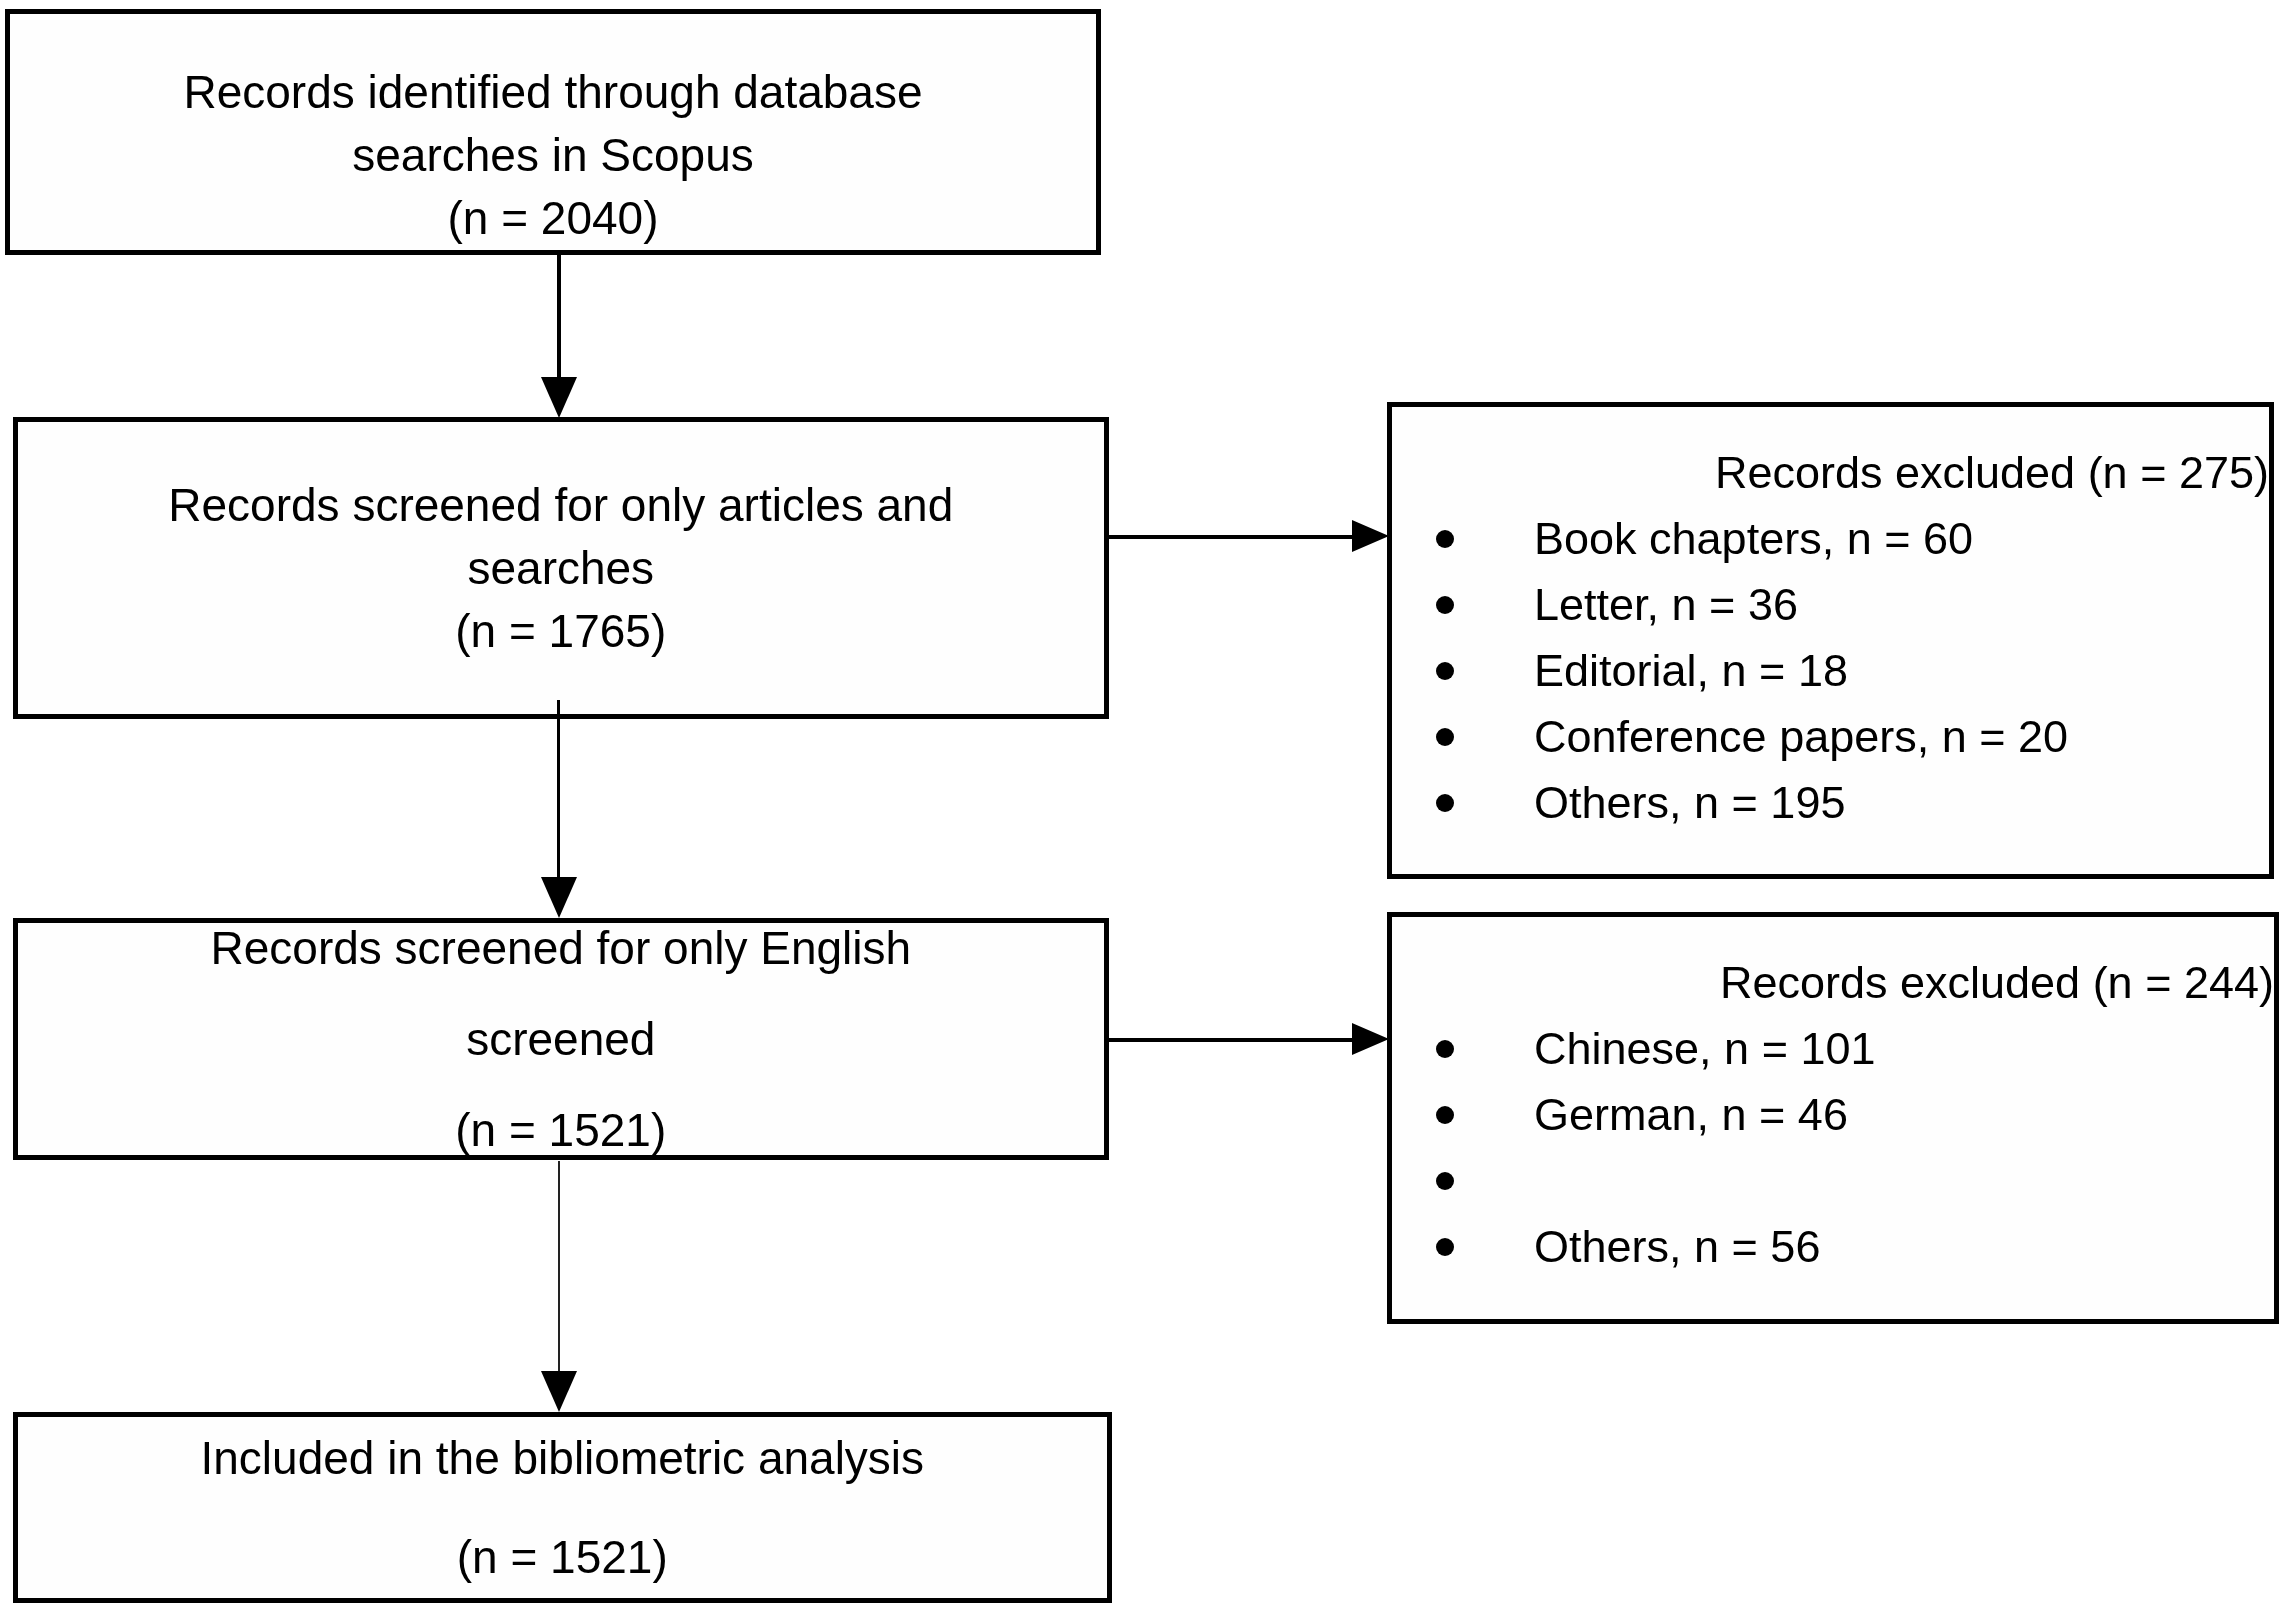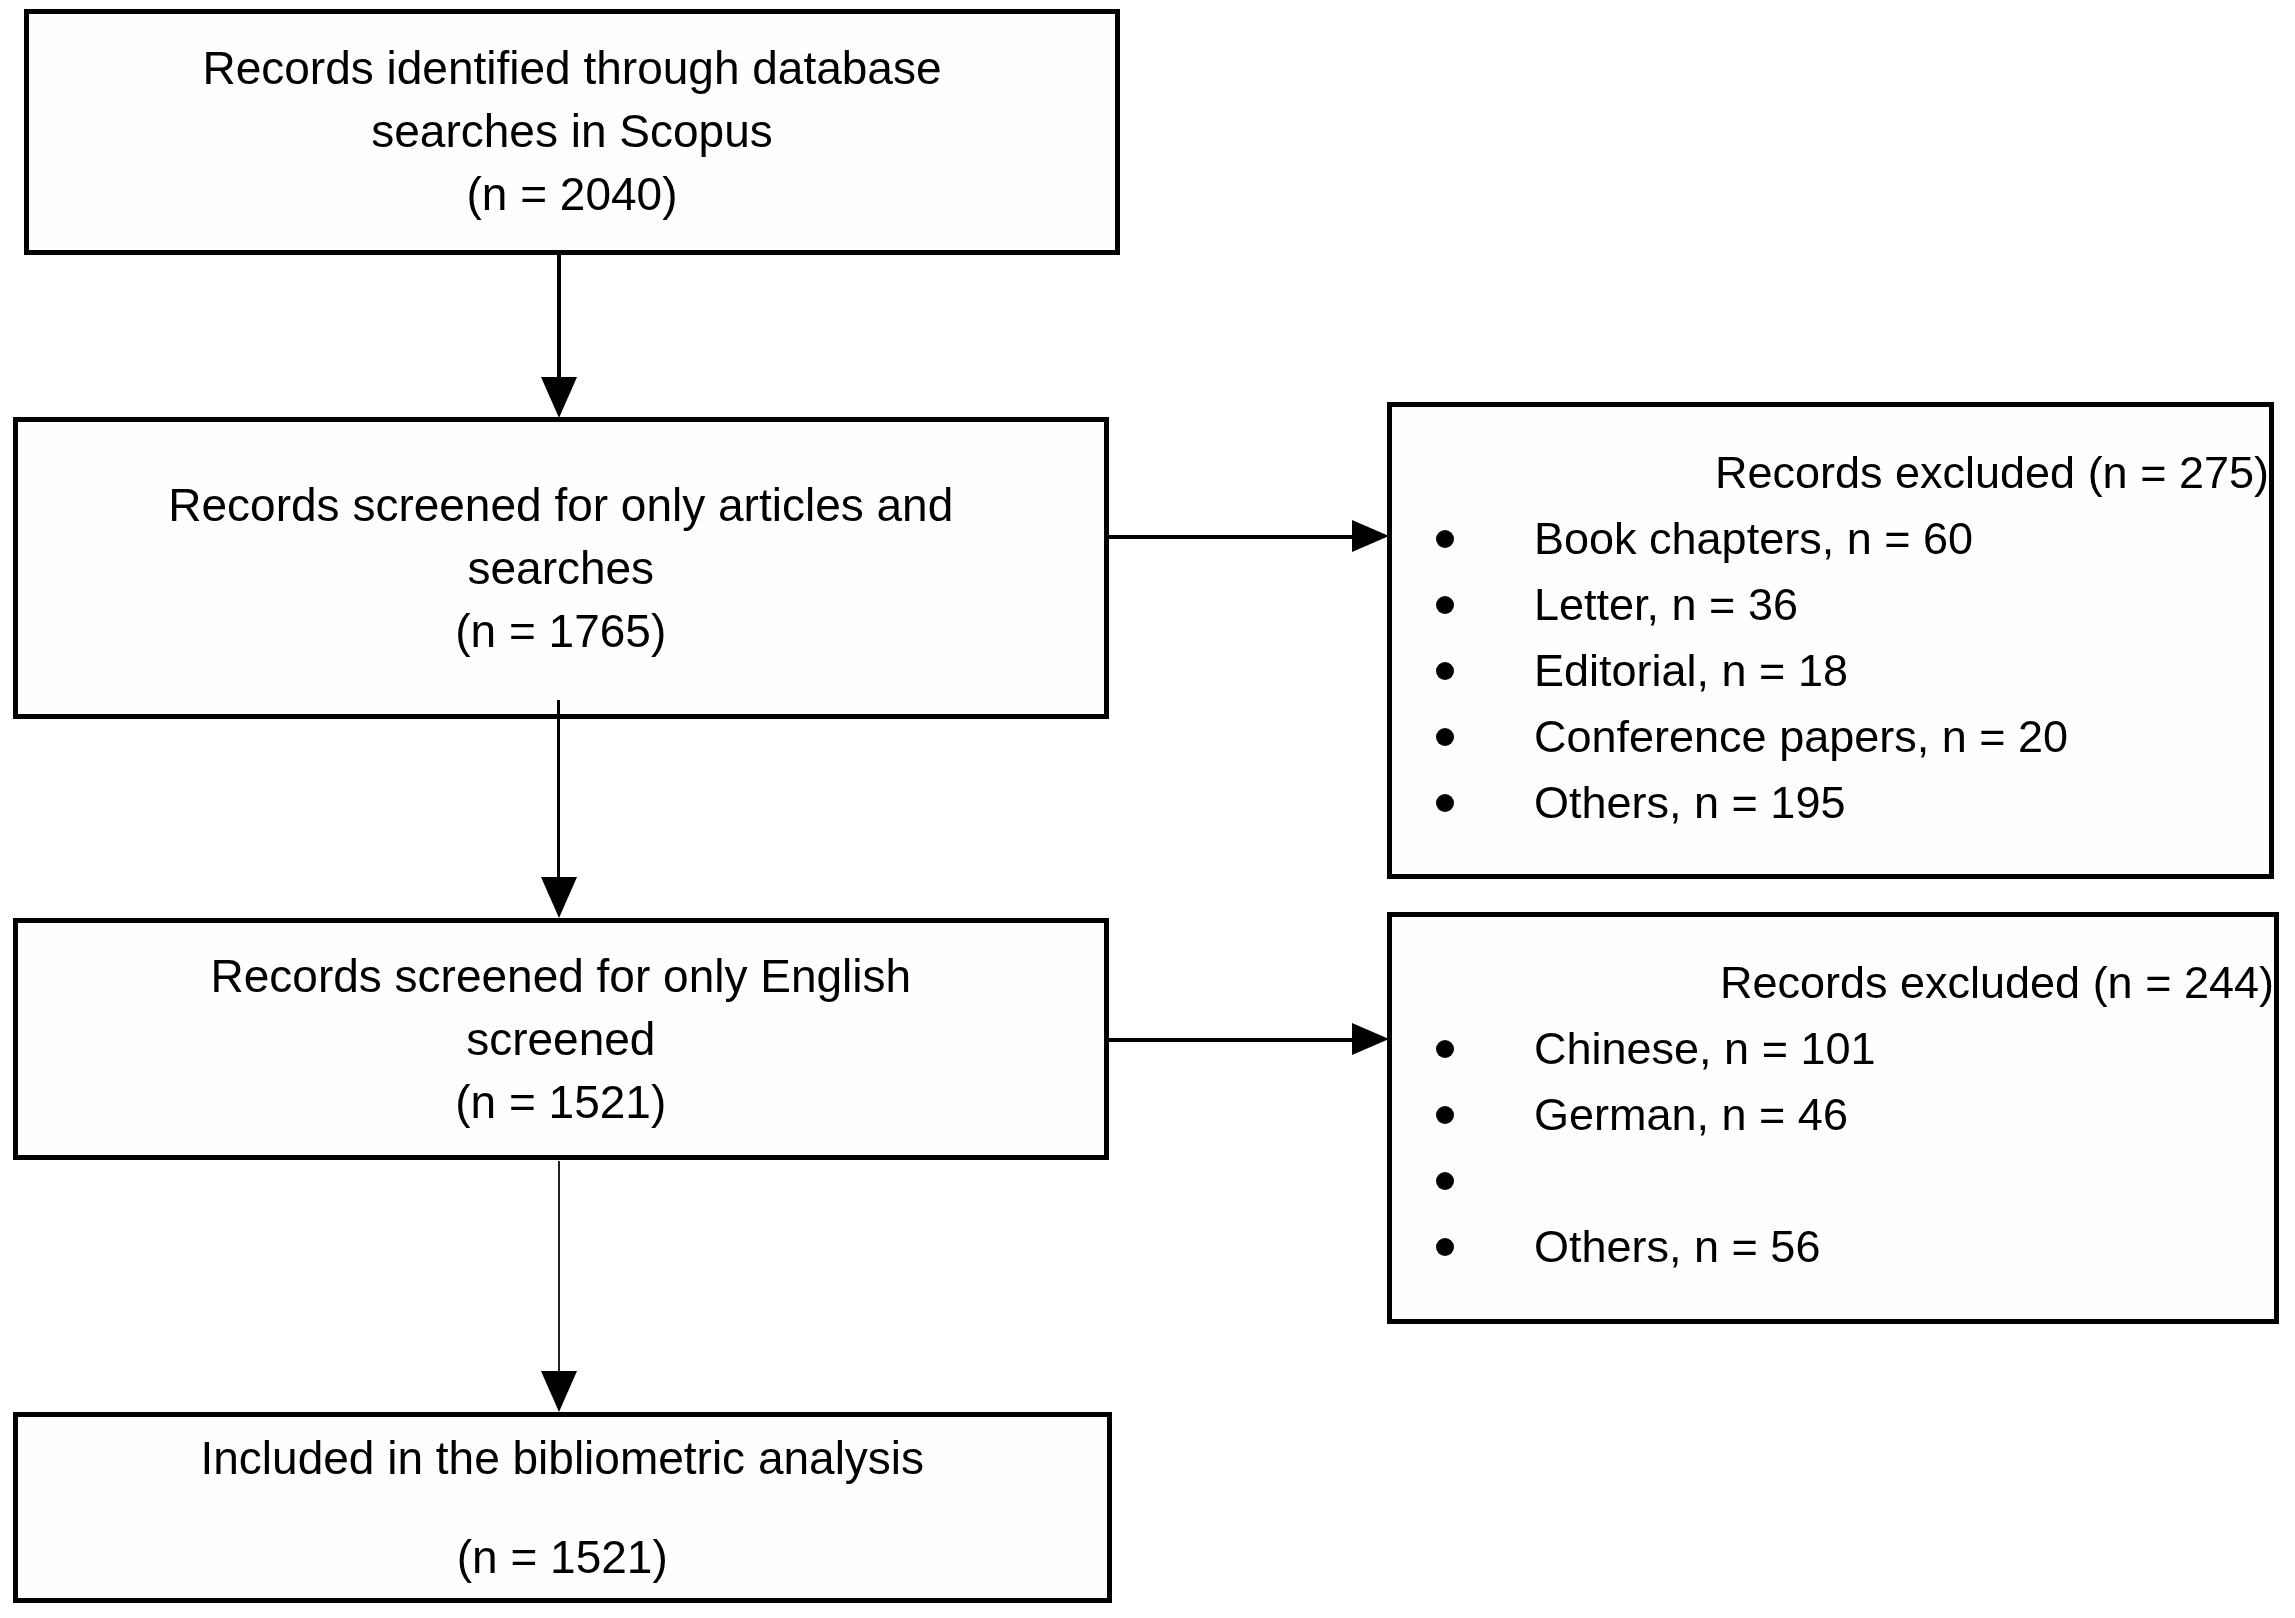--- a/index.html
+++ b/index.html
@@ -59,21 +59,21 @@
     border-top: 16.4px solid transparent;
     border-bottom: 16.4px solid transparent;
     border-left: 37px solid #000;
   }
 </style>
 </head>
 <body>
 
 <div class="canvas">
 
-  <div class="fbox" style="left:24px; top:8.5px; width:1096px; height:246px;">
+  <div class="fbox" style="left:5px; top:8.5px; width:1096px; height:246px;justify-content:flex-end;">
     <div>Records identified through database</div>
     <div>searches in Scopus</div>
     <div>(n = 2040)</div>
   </div>
 
   <div class="vline" style="left:557px; top:255px; width:3.6px; height:124px;"></div>
   <div class="head-down" style="left:541px; top:377px;"></div>
 
   <div class="fbox" style="left:12.8px; top:417px; width:1096px; height:302px;">
     <div>Records screened for only articles and</div>
@@ -91,21 +91,21 @@
       <li><span class="dot"></span><span>Letter, n = 36</span></li>
       <li><span class="dot"></span><span>Editorial, n = 18</span></li>
       <li><span class="dot"></span><span>Conference papers, n = 20</span></li>
       <li><span class="dot"></span><span>Others, n = 195</span></li>
     </ul>
   </div>
 
   <div class="vline" style="left:557px; top:700px; width:2.8px; height:177px;"></div>
   <div class="head-down" style="left:541px; top:877px;"></div>
 
-  <div class="fbox" style="left:12.8px; top:918px; width:1096px; height:242px;">
+  <div class="fbox" style="left:12.8px; top:918px; width:1096px; height:242px;gap:28px;">
     <div>Records screened for only English</div>
     <div>screened</div>
     <div>(n = 1521)</div>
   </div>
 
   <div class="hline" style="left:1109px; top:1038px; width:243px; height:3.6px;"></div>
   <div class="head-right" style="left:1352px; top:1023px;"></div>
 
   <div class="rbox" style="left:1387px; top:912px; width:892px; height:412px;">
     <div class="title">Records excluded (n = 244)</div>

